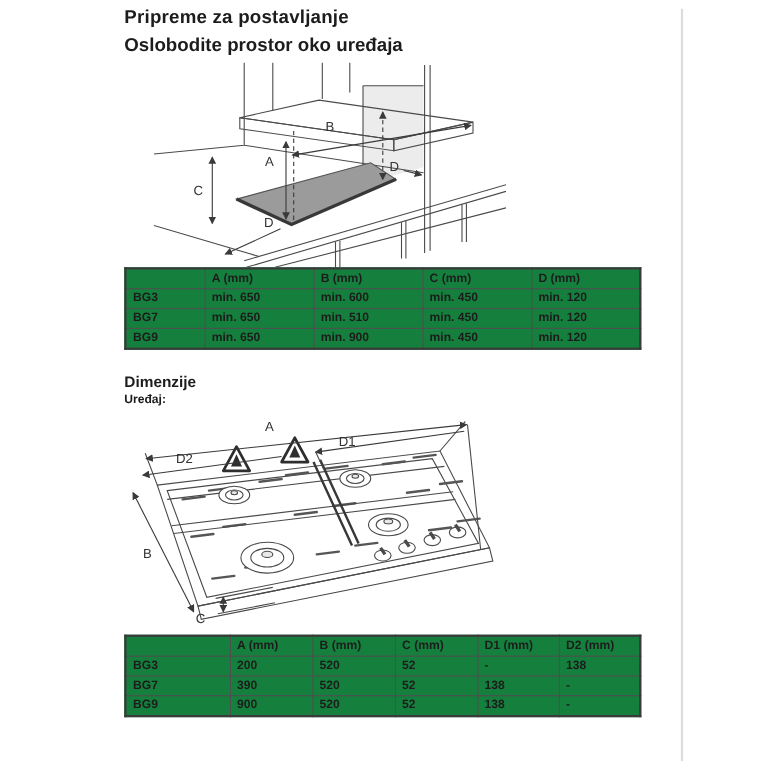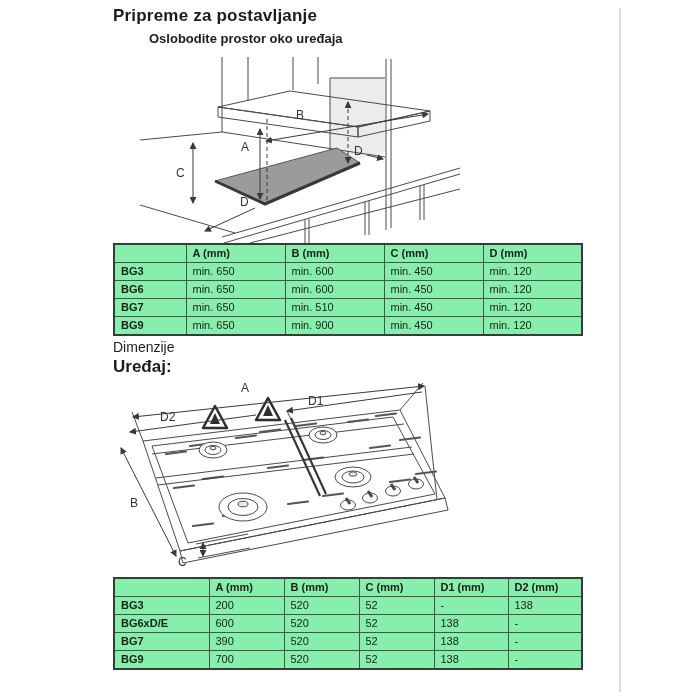--- a/index.html
+++ b/index.html
@@ -2,36 +2,36 @@
 <html><head>
 <meta charset="utf-8">
 <style>
   html,body { margin:0; padding:0; background:#ffffff; }
   #page {
     position:relative; width:700px; height:700px; background:#ffffff;
     font-family:"Liberation Sans", sans-serif; color:#1c1c1c; overflow:hidden;
   }
   .abs { position:absolute; }
   #page-title   { left:113px; top:6px;  font-size:17px; font-weight:bold; letter-spacing:.2px; }
-  #page-sub     { left:113px; top:31px; font-size:13px; font-weight:bold;margin-left:36px; }
-  #dim-heading  { left:113px; top:339px; font-size:14px; font-weight:normal; }
-  #device-label { left:113px; top:357px; font-size:17px; font-weight:bold; }
+  #page-sub     { left:113px; top:31px; font-size:17px; font-weight:bold; }
+  #dim-heading  { left:113px; top:339px; font-size:14px; font-weight:bold; }
+  #device-label { left:113px; top:357px; font-size:11px; font-weight:bold; }
   #page-edge    { left:619px; top:8px; width:2px; height:684px; background:#dcdcdc; }
 
   table.spec {
     border-collapse:collapse; table-layout:fixed; width:468px;
     font-size:11px; line-height:13px; color:#1c1c1c;
-    border:2px solid #3a3a3a; background:#86efac;
+    border:2px solid #3a3a3a; background:#15803d;
   }
   table.spec th, table.spec td {
     border:1px solid #4f4f4f; padding:1px 6px; height:15px;
     text-align:left; vertical-align:middle; white-space:nowrap; overflow:hidden;
   }
   table.spec th { font-weight:bold; }
-  table.spec td { font-weight:normal; }
+  table.spec td { font-weight:bold; }
   #clearance-table { left:113px; top:243px; }
   #device-table    { left:113px; top:577px; }
 
   svg text { font-family:"Liberation Sans", sans-serif; font-size:12px; fill:#333; }
   svg .thin  { stroke:#4a4a4a; stroke-width:1; fill:none; }
   svg .dim   { stroke:#3a3a3a; stroke-width:1; fill:none; }
   svg .dash  { stroke:#3a3a3a; stroke-width:1; fill:none; stroke-dasharray:4 3; }
   svg .bar   { stroke:#565656; stroke-width:2.2; fill:none; stroke-linecap:round; }
   svg .dark  { stroke:#383838; fill:none; }
 </style>
@@ -121,27 +121,20 @@
           <th></th>
           <th>A (mm)</th>
           <th>B (mm)</th>
           <th>C (mm)</th>
           <th>D (mm)</th>
         </tr>
       </thead>
       <tbody>
         <tr>
           <th>BG3</th>
-          <td>min. 650</td>
-          <td>min. 600</td>
-          <td>min. 450</td>
-          <td>min. 120</td>
-        </tr>
-        <tr>
-          <th>BG6</th>
           <td>min. 650</td>
           <td>min. 600</td>
           <td>min. 450</td>
           <td>min. 120</td>
         </tr>
         <tr>
           <th>BG7</th>
           <td>min. 650</td>
           <td>min. 510</td>
           <td>min. 450</td>
@@ -256,38 +249,30 @@
       <tbody>
         <tr>
           <th>BG3</th>
           <td>200</td>
           <td>520</td>
           <td>52</td>
           <td>-</td>
           <td>138</td>
         </tr>
         <tr>
-          <th>BG6xD/E</th>
-          <td>600</td>
-          <td>520</td>
-          <td>52</td>
-          <td>138</td>
-          <td>-</td>
-        </tr>
-        <tr>
           <th>BG7</th>
           <td>390</td>
           <td>520</td>
           <td>52</td>
           <td>138</td>
           <td>-</td>
         </tr>
         <tr>
           <th>BG9</th>
-          <td>700</td>
+          <td>900</td>
           <td>520</td>
           <td>52</td>
           <td>138</td>
           <td>-</td>
         </tr>
       </tbody>
     </table>
 
   <div class="abs" id="page-edge"></div>
 </div>

